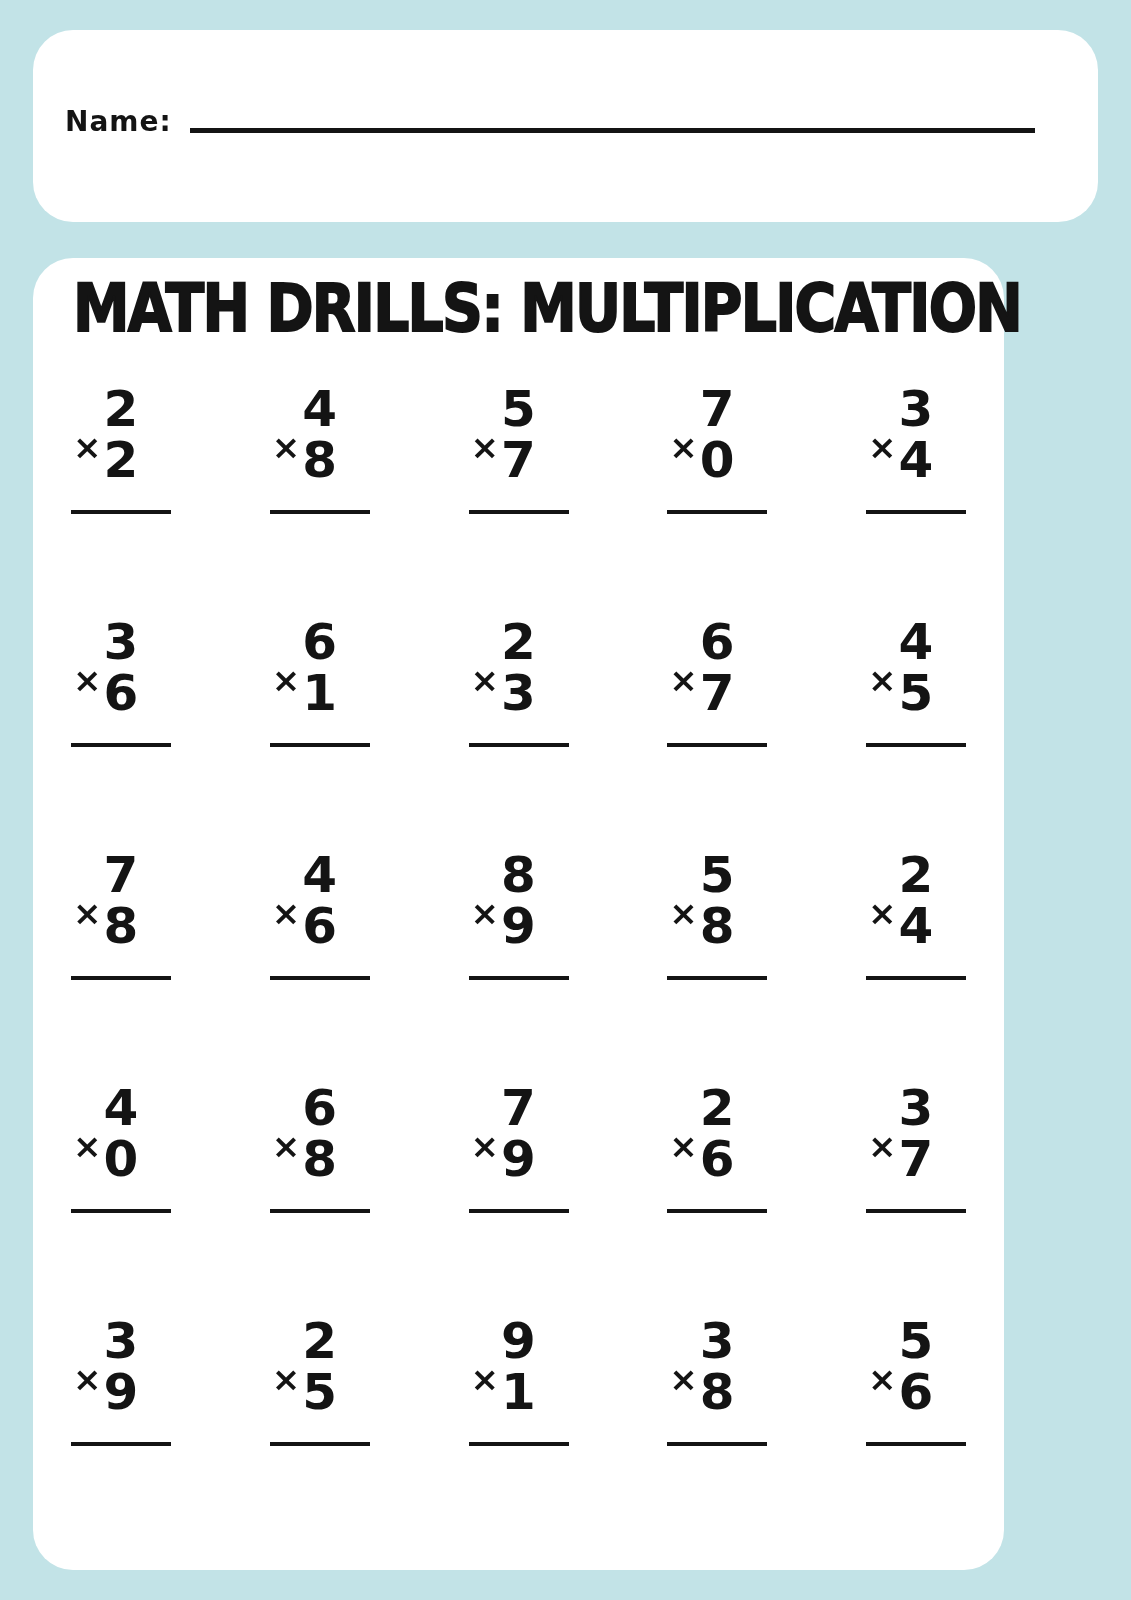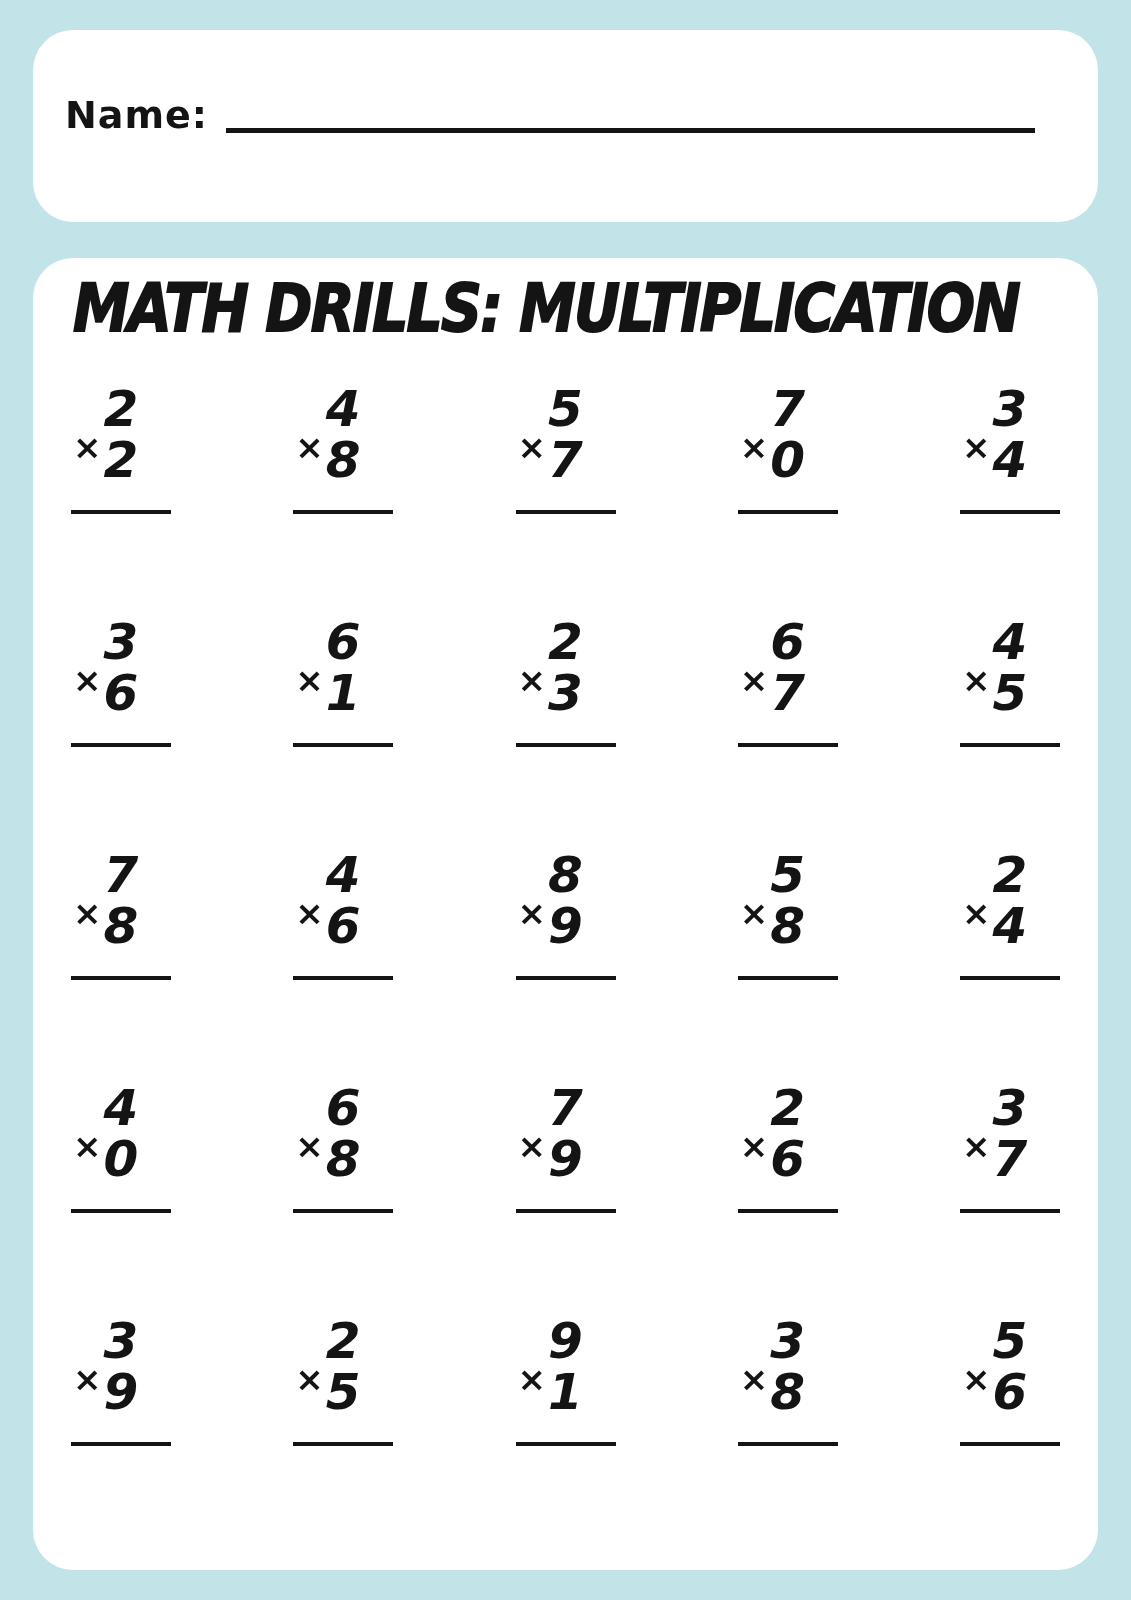--- a/index.html
+++ b/index.html
@@ -28,40 +28,40 @@
   .field-row {
     position: absolute;
     left: 32px; right: 63px;
     display: flex;
     align-items: flex-end;
   }
   #row-name  { top: 36px;  height: 70px; }
   #row-class-date { top: 106px; height: 72px; }
   .field-label {
     font-weight: bold;
-    font-size: 38px;
+    font-size: 28px;
     line-height: 1.05;
     letter-spacing: 1px;
     white-space: nowrap;
   }
   .blank {
     border-bottom: 5px solid #141414;
     margin-left: 18px;
     margin-bottom: 3px;
     height: 0;
   }
   #name-line { flex: 1; }
   #class-line { width: 322px; }
   #date-label { margin-left: 32px; }
   #date-line { flex: 1; }
 
   
   #main-card {
     left: 33px; top: 258px;
-    width: 1065px; height: 1312px; font-style: italic;
+    width: 971px; height: 1312px;
   }
   #title {
     position: absolute;
     left: 40px; top: 18px;
     font-size: 66px;
     font-weight: bold;
     letter-spacing: -2px;
     line-height: 1;
     white-space: nowrap;
     transform: scaleX(0.86);

